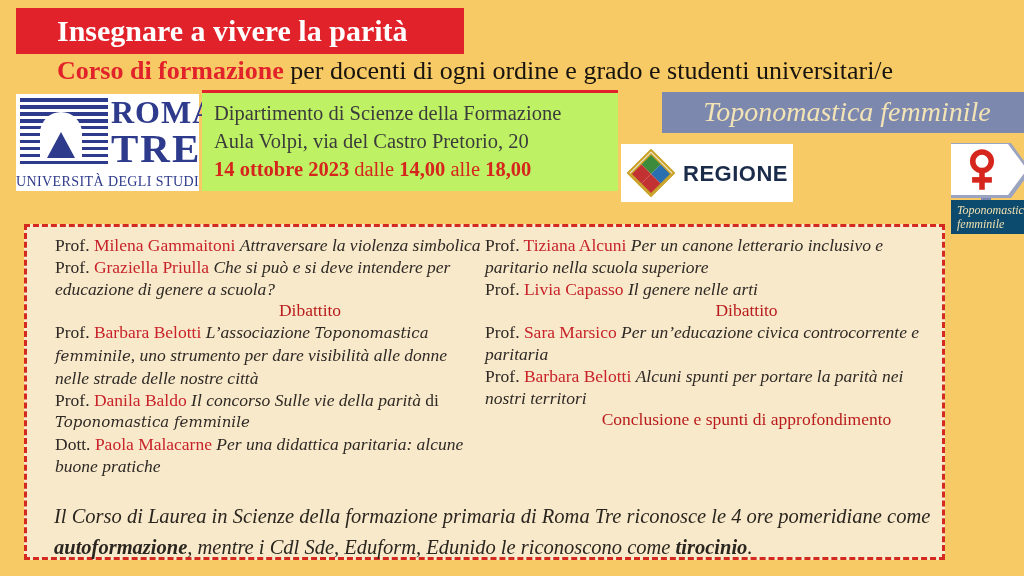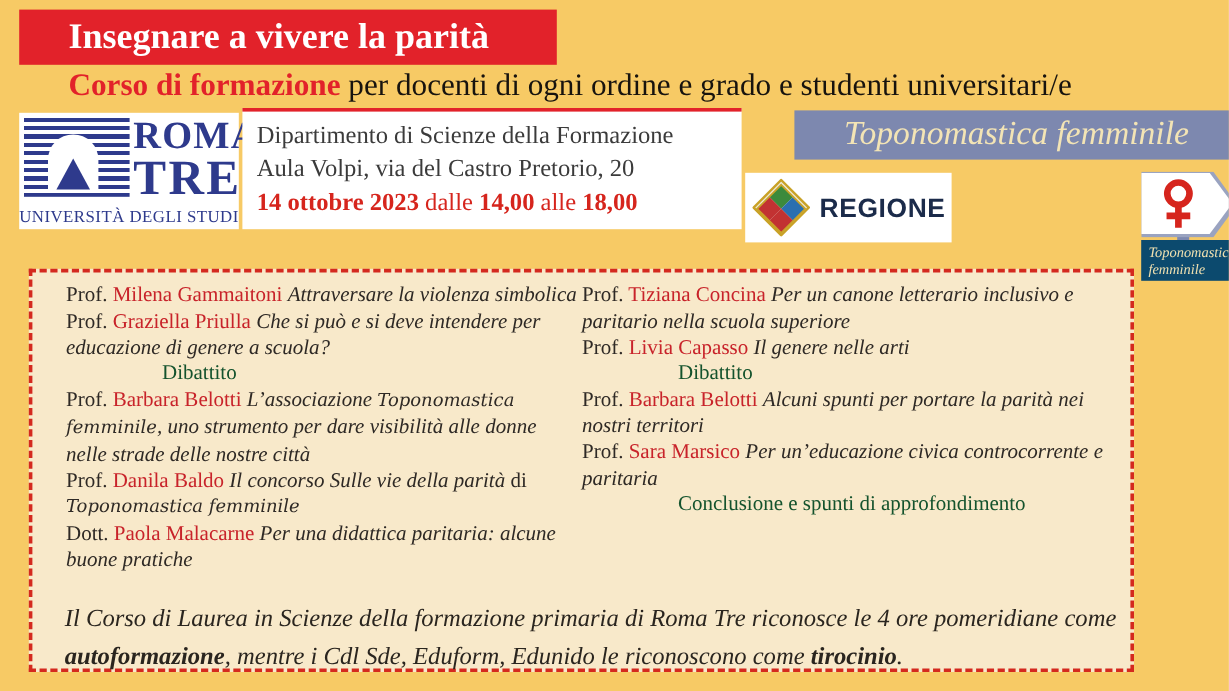--- a/index.html
+++ b/index.html
@@ -22,21 +22,21 @@
       border-radius:21px 21px 0 0;}
   .rt-tri{position:absolute;left:7px;bottom:2px;width:0;height:0;
       border-left:14px solid transparent;border-right:14px solid transparent;
       border-bottom:26px solid #2E3A8C;}
   .rt-roma{position:absolute;left:95px;top:0px;font-size:32px;font-weight:bold;color:#2E3A8C;letter-spacing:1px;}
   .rt-tre{position:absolute;left:95px;top:30px;font-size:41px;font-weight:bold;color:#2E3A8C;letter-spacing:2px;}
   .rt-univ{position:absolute;left:0;bottom:1px;width:160px;text-align:center;font-size:14px;
       color:#2E3A8C;letter-spacing:.4px;white-space:nowrap;}
 
   
-  .dept{position:absolute;left:186px;top:90px;width:416px;height:101px;background:#ffffff;
+  .dept{position:absolute;left:186px;top:90px;width:416px;height:101px;background:#bef264;
         border-top:3px solid #E2222A;box-sizing:border-box;padding:6px 0 0 12px;}
   .dept p{margin:0;font-size:20.5px;line-height:28px;color:#3B3B3B;white-space:nowrap;}
   .dept .red-line{color:#D6251D;}
   .dept .red-line b{font-weight:bold;}
 
   
   .topfem-banner{position:absolute;left:646px;top:92px;width:370px;height:41px;background:#7D88AF;
       color:#F3E4B5;font-style:italic;font-size:28px;line-height:40px;text-align:center;white-space:nowrap;}
 
   
@@ -61,21 +61,21 @@
   .program{position:absolute;left:8px;top:224px;width:921px;height:336px;background:#F8E9CA;
       border:3px dashed #D4291E;box-sizing:border-box;display:flex;padding:8px 0 0 28px;}
   .col-left{flex:0 0 430px;}
   .col-right{flex:1 1 auto;padding-right:14px;}
   .entry{margin:0;font-size:17.5px;line-height:21.8px;color:#2E2925;}
   .pfx{color:#2E2925;}
   .name{color:#C8232A;}
   .ttl{font-style:italic;}
   .roman{font-style:normal;}
   .special{font-style:italic;font-family:"DejaVu Serif", serif;font-size:15px;}
-  .divider{margin:0;padding-left:80px;font-size:17.5px;line-height:21.8px;color:#14532d;}
+  .divider{margin:0;padding-left:80px;font-size:17.5px;line-height:21.8px;color:#b91c1c;text-align:center;}
 
   
   .footer{position:absolute;left:38px;top:501px;width:962px;font-style:italic;
       font-size:20.5px;line-height:31px;color:#2A251F;}
   .footer b{font-weight:bold;}
 </style>
 </head>
 <body>
 
 <div class="poster">
@@ -135,24 +135,24 @@
   <div class="program">
     <div class="col-left">
       <p class="entry"><span class="pfx">Prof. </span><span class="name">Milena Gammaitoni </span><span class="ttl">Attraversare la violenza simbolica</span></p>
       <p class="entry"><span class="pfx">Prof. </span><span class="name">Graziella Priulla </span><span class="ttl">Che si può e si deve intendere per educazione di genere a scuola?</span></p>
       <p class="divider">Dibattito</p>
       <p class="entry"><span class="pfx">Prof. </span><span class="name">Barbara Belotti </span><span class="ttl">L’associazione </span><span class="special">Toponomastica femminile</span><span class="ttl">, uno strumento per dare visibilità alle donne nelle strade delle nostre città</span></p>
       <p class="entry"><span class="pfx">Prof. </span><span class="name">Danila Baldo </span><span class="ttl">Il concorso Sulle vie della parità </span><span class="roman">di </span><span class="special">Toponomastica femminile</span></p>
       <p class="entry"><span class="pfx">Dott. </span><span class="name">Paola Malacarne </span><span class="ttl">Per una didattica paritaria: alcune buone pratiche</span></p>
     </div>
     <div class="col-right">
-      <p class="entry"><span class="pfx">Prof. </span><span class="name">Tiziana Concina </span><span class="ttl">Per un canone letterario inclusivo e paritario nella scuola superiore</span></p>
+      <p class="entry"><span class="pfx">Prof. </span><span class="name">Tiziana Alcuni </span><span class="ttl">Per un canone letterario inclusivo e paritario nella scuola superiore</span></p>
       <p class="entry"><span class="pfx">Prof. </span><span class="name">Livia Capasso </span><span class="ttl">Il genere nelle arti</span></p>
       <p class="divider">Dibattito</p>
+      <p class="entry"><span class="pfx">Prof. </span><span class="name">Sara Marsico </span><span class="ttl">Per un’educazione civica controcorrente e paritaria</span></p>
       <p class="entry"><span class="pfx">Prof. </span><span class="name">Barbara Belotti </span><span class="ttl">Alcuni spunti per portare la parità nei nostri territori</span></p>
-      <p class="entry"><span class="pfx">Prof. </span><span class="name">Sara Marsico </span><span class="ttl">Per un’educazione civica controcorrente e paritaria</span></p>
       <p class="divider">Conclusione e spunti di approfondimento</p>
     </div>
   </div>
 
   <div class="footer"><span>Il Corso di Laurea in Scienze della formazione primaria di Roma Tre riconosce le 4 ore pomeridiane come </span><b>autoformazione</b><span>, mentre i Cdl Sde, Eduform, Edunido le riconoscono come </span><b>tirocinio</b><span>.</span></div>
 
 </div>
 
 </body></html>

